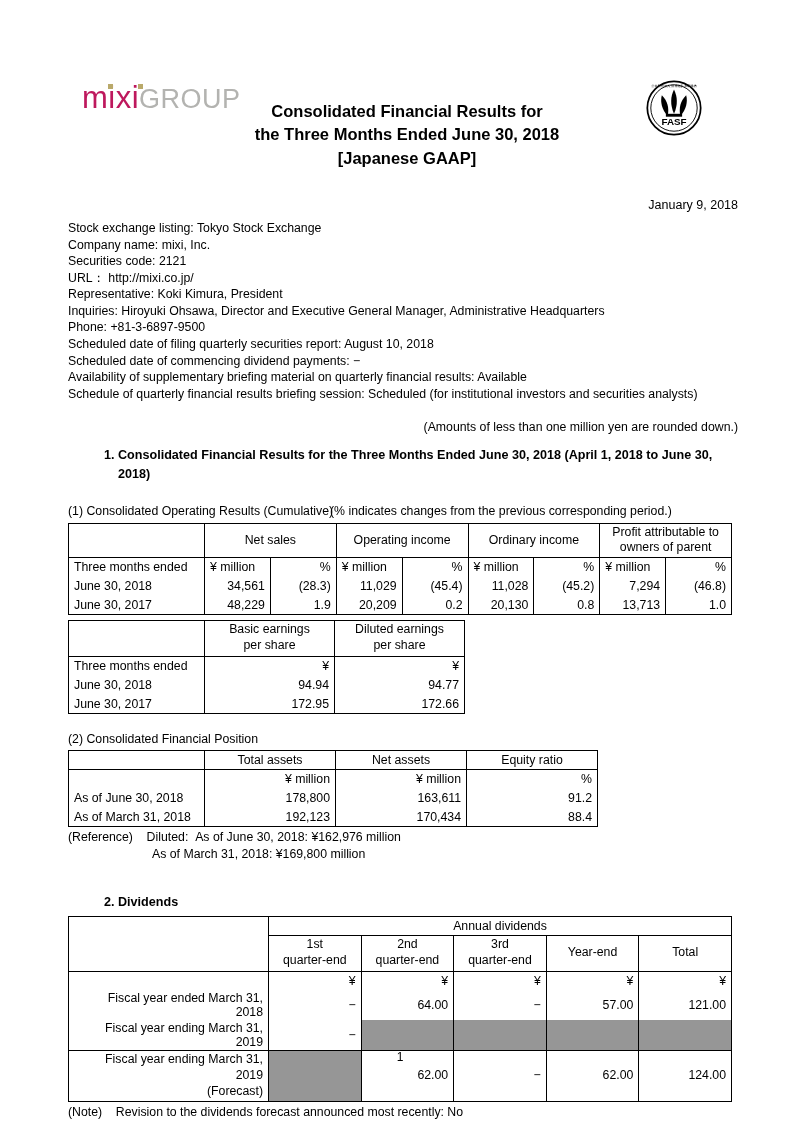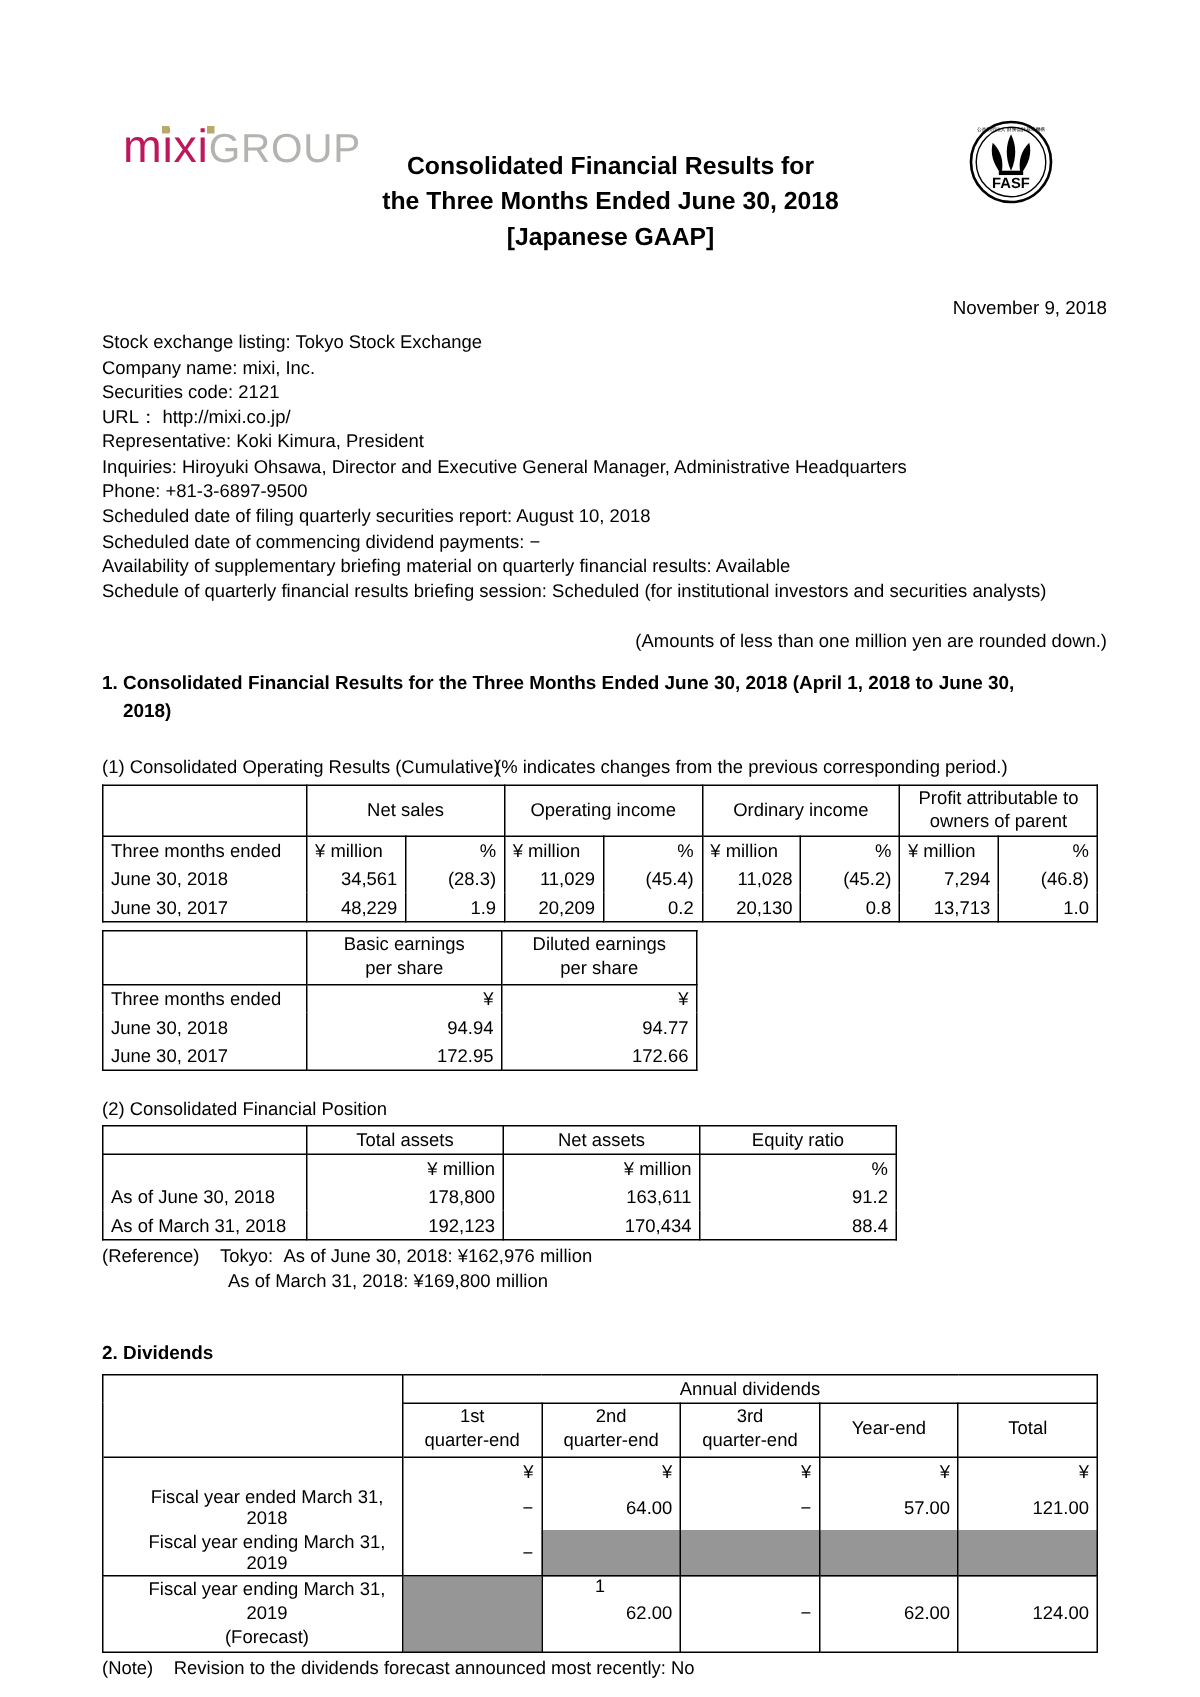--- a/index.html
+++ b/index.html
@@ -98,20 +98,21 @@
     margin-top: 18px;
   }
 
   
   .sec-head {
     font-size: 12.6px;
     font-weight: bold;
     padding-left: 68px;
     margin-top: 12px;
     line-height: 1.5;
+    margin-left: 36px;
   }
   .sec-head .cont { display: block; padding-left: 14px; }
 
   .sub-head-row {
     padding-left: 68px;
     margin-top: 20px;
     font-size: 12.3px;
     position: relative;
     height: 16px;
   }
@@ -182,21 +183,21 @@
     margin-top: 2px;
     line-height: 1.38;
   }
   .ref .ind2 { padding-left: 84px; display: block; }
 
   
   .t-div { width: 664px; margin-top: 4px; }
   .t-div .c0 { width: 200px; }
   .t-div .cq { width: 92.8px; }
   .t-div .hdr2 { height: 36px; line-height: 1.3; }
-  .t-div .r-label { text-align: center; padding-left: 24px; }
+  .t-div .r-label { text-align: right; padding-left: 24px; }
   .t-div .two-line { height: 34px; line-height: 1.3; }
 
   .page-num {
     position: absolute;
     left: 0;
     right: 0;
     top: 1050px;
     text-align: center;
     font-size: 12px;
   }
@@ -226,21 +227,21 @@
       </g>
     </svg>
   </div>
 
   <div class="doc-title">
     <div>Consolidated Financial Results for</div>
     <div>the Three Months Ended June 30, 2018</div>
     <div>[Japanese GAAP]</div>
   </div>
 
-  <div class="date-line">November 9, 2018</div>
+  <div class="date-line">January 9, 2018</div>
 
   <div class="info">
     <div>Stock exchange listing: Tokyo Stock Exchange</div>
     <div>Company name: mixi, Inc.</div>
     <div>Securities code: 2121</div>
     <div>URL：  http://mixi.co.jp/</div>
     <div>Representative: Koki Kimura, President</div>
     <div>Inquiries: Hiroyuki Ohsawa, Director and Executive General Manager, Administrative Headquarters</div>
     <div>Phone: +81-3-6897-9500</div>
     <div>Scheduled date of filing quarterly securities report: August 10, 2018</div>
@@ -367,21 +368,21 @@
       <td class="c0 lt no-top">As of March 31, 2018</td>
       <td class="cx rt no-top">192,123</td>
       <td class="cx rt no-top">170,434</td>
       <td class="cx rt no-top">88.4</td>
     </tr>
   </tbody>
     </table>
 
   <div class="ref">
     <span>(Reference)</span>
-    &nbsp;&nbsp;&nbsp;<span>Tokyo:</span>
+    &nbsp;&nbsp;&nbsp;<span>Diluted:</span>
     &nbsp;<span>As of June 30, 2018: ¥162,976 million</span>
     <span class="ind2">As of March 31, 2018: ¥169,800 million</span>
   </div>
 
   <div class="sec-head" style="margin-top:30px;">2. Dividends</div>
 
   <table class="t-div">
     <tbody>
         <tr>
       <td class="c0 no-bottom" rowspan="2"></td>

